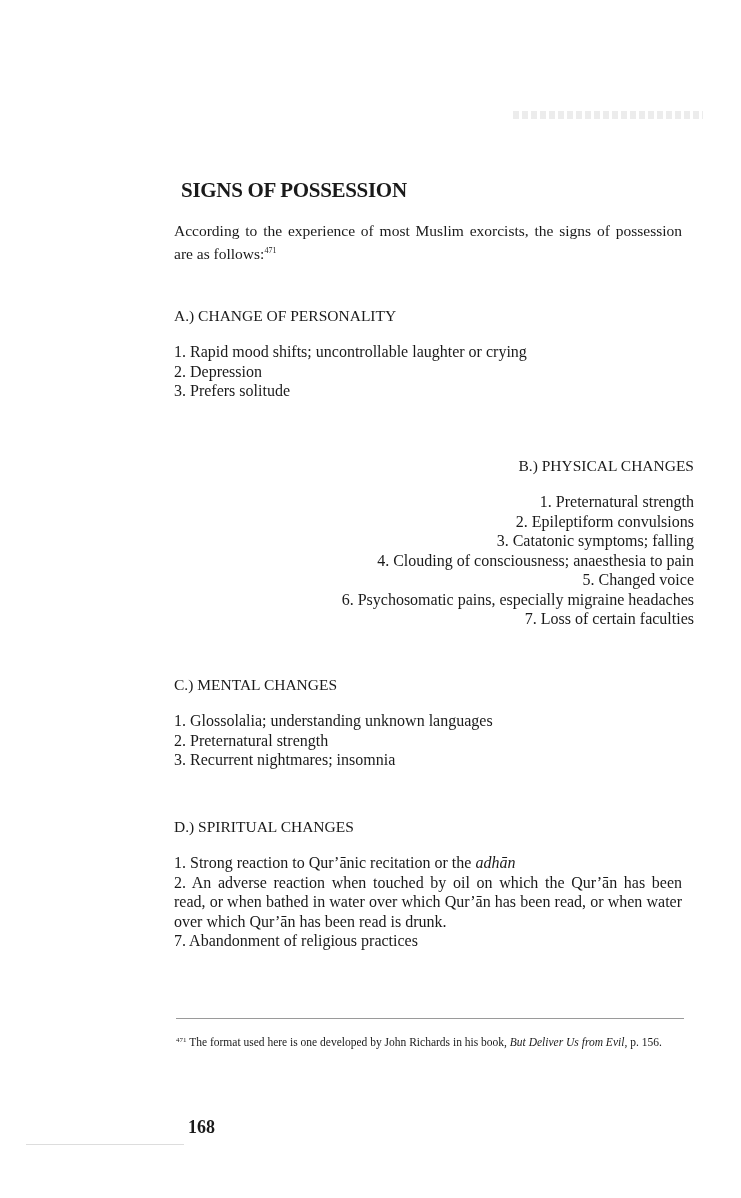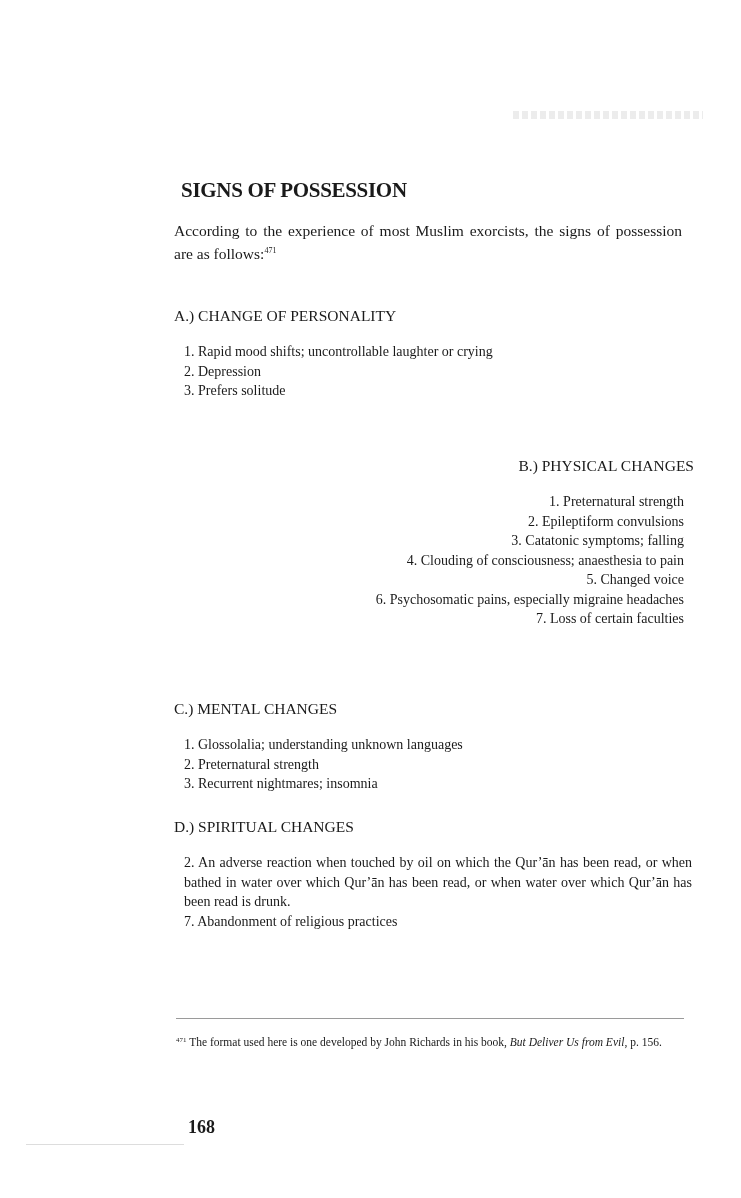--- a/index.html
+++ b/index.html
@@ -5,25 +5,25 @@
   html, body { margin:0; padding:0; background:#ffffff; }
   body { width:741px; height:1198px; position:relative; overflow:hidden;
          font-family:"Liberation Serif","DejaVu Serif",serif; color:#1a1a1a; }
   .running-header { position:absolute; left:513px; top:111px; width:190px; height:8px;
          background:repeating-linear-gradient(90deg,#e4e4e4 0 6px,#ffffff 6px 9px); opacity:.7; }
   .title { position:absolute; left:174px; top:178px; font-size:21px; font-weight:bold; letter-spacing:-0.3px;margin-left:7px; }
   .intro { position:absolute; left:174px; top:221px; width:508px; font-size:15.5px; line-height:20px; text-align:justify; text-align-last:left; }
   .intro sup { font-size:8px; vertical-align:6px; }
   .section { position:absolute; left:174px; width:520px; }
   .section h2 { margin:0 0 17px 0; font-weight:normal; font-size:15.5px; }
-  .section ol { list-style:none; margin:10px; padding:0; font-size:14px; line-height:19.5px; }
+  .section ol { list-style:none; margin:0; padding:0; font-size:16px; line-height:19.5px; }
   .section ol li { margin:0; }
   .sec-a { top:307px; }
   .sec-b { top:457px;text-align:right; }
-  .sec-c { top:700px; }
+  .sec-c { top:676px; }
   .sec-d { top:818px; }
   .sec-d ol { width:508px; text-align:justify; }
   .rule { position:absolute; left:176px; top:1018px; width:508px; height:1px; background:#9a9a9a; }
   .footnote { position:absolute; left:176px; top:1033px; width:508px; font-size:11.5px; line-height:15px; text-align:justify; text-align-last:left; }
   .footnote sup { font-size:7px; vertical-align:4px; }
   .page-number { position:absolute; left:148px; top:1117px; font-size:18px; font-weight:bold;margin-left:40px; }
   .bottom-rule { position:absolute; left:26px; top:1144px; width:158px; height:1px; background:#dddddd; }
 </style>
 </head>
 <body>
@@ -63,20 +63,21 @@
   <ol>
     <li>1. Glossolalia; understanding unknown languages</li>
     <li>2. Preternatural strength</li>
     <li>3. Recurrent nightmares; insomnia</li>
   </ol>
 </div>
 
 <div class="section sec-d">
   <h2>D.) SPIRITUAL CHANGES</h2>
   <ol>
+    <li><span>1. Strong reaction to Qur’ānic recitation or the </span><i>adhān</i></li>
     <li>2. An adverse reaction when touched by oil on which the Qur’ān has been read, or when bathed in water over which Qur’ān has been read, or when water over which Qur’ān has been read is drunk.</li>
     <li>7. Abandonment of religious practices</li>
   </ol>
 </div>
 
 <div class="rule"></div>
 
 <p class="footnote" style="margin:0;">
   <sup>471</sup><span> The format used here is one developed by John Richards in his book, </span><i>But Deliver Us from Evil</i><span>, p. 156.</span>
 </p>

